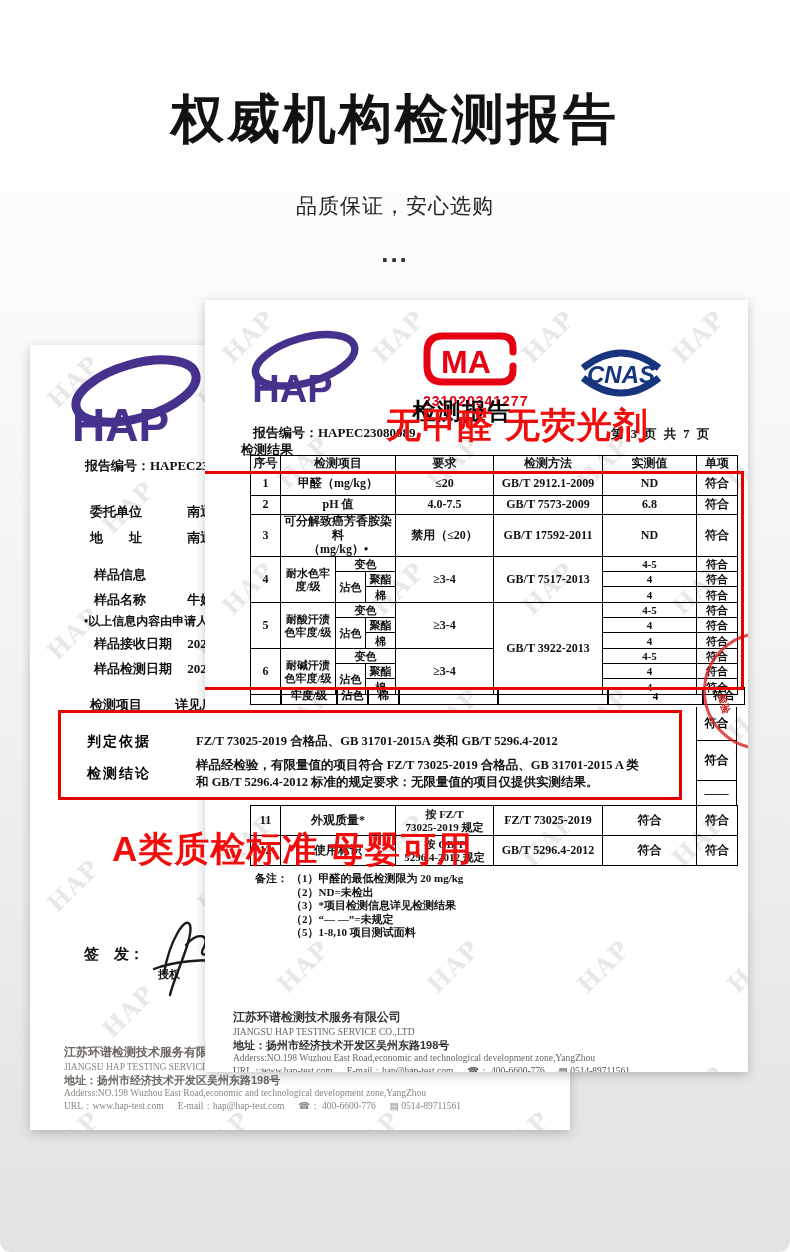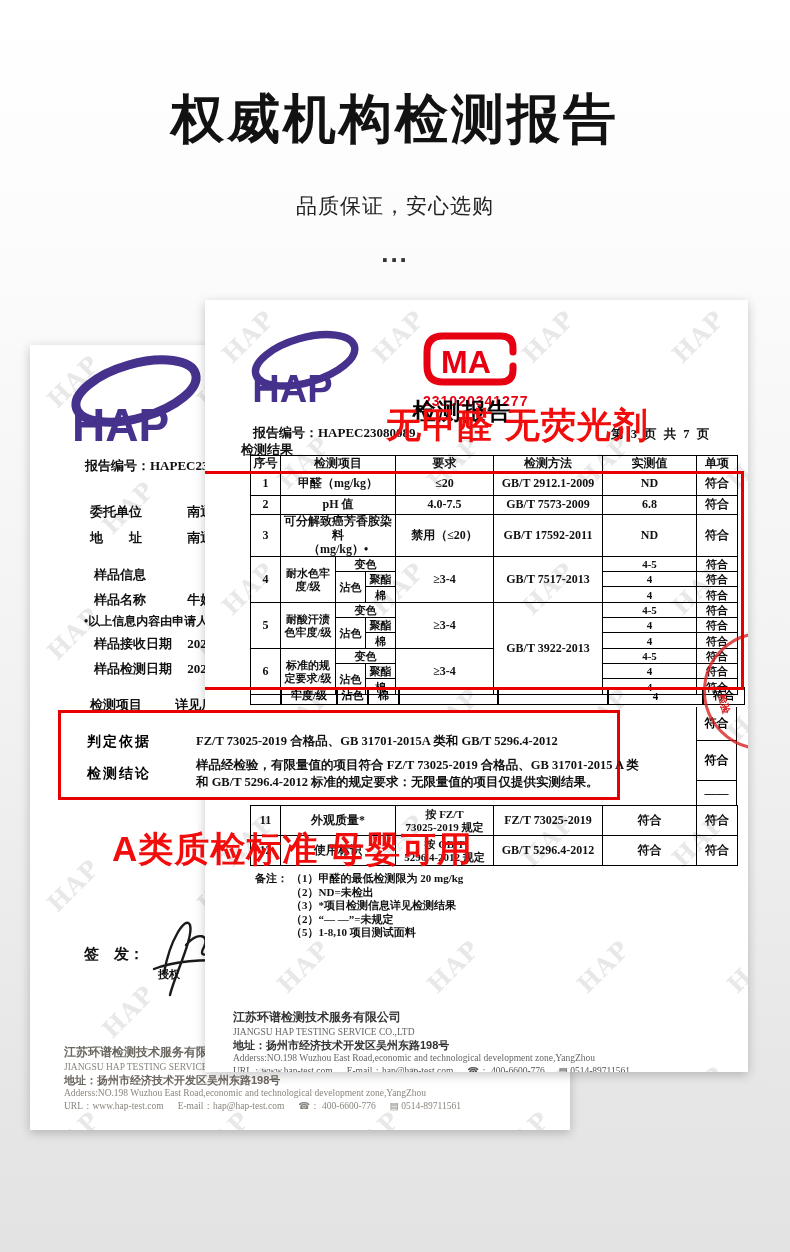--- a/index.html
+++ b/index.html
@@ -2,21 +2,21 @@
 <html style="--purple: #46318c; --cma-red: #e60012; --blue: #16357e; --ilac-blue: #2a5caa; --red: #f20d0d; --box-red: #e60000;"><head>
 <meta charset="utf-8">
 <style>
   :root{
     --purple:#46318c; --cma-red:#e60012; --blue:#16357e; --ilac-blue:#2a5caa;
     --red:#f20d0d; --box-red:#e60000;
   }
   *{margin:0;padding:0;box-sizing:border-box;}
   body{font-family:"Liberation Sans",sans-serif;background:#fff;}
   .canvas{position:relative;width:790px;height:1252px;overflow:hidden;
-    background:linear-gradient(180deg,#ffffff 0%,#fcfcfc 18%,#f2f2f2 55%,#e6e6e6 88%,#e3e3e3 100%);}
+    background:linear-gradient(180deg,#ffffff 0%,#fcfcfc 18%,#f2f2f2 55%,#e6e6e6 88%,#e3e3e3 100%);border-radius:11px;}
   
   .hero-title{position:absolute;top:84px;left:0;width:100%;text-align:center;
     font-size:53px;font-weight:900;color:#121212;letter-spacing:3px;}
   .hero-sub{position:absolute;top:192px;left:0;width:100%;text-align:center;
     font-size:21px;color:#222;letter-spacing:1px;}
   .hero-dots{position:absolute;top:238px;left:0;width:100%;text-align:center;
     font-size:26px;font-weight:700;color:#333;letter-spacing:2px;}
   
   .page{position:absolute;background:#fff;box-shadow:0 3px 10px rgba(0,0,0,.22);overflow:hidden;}
   .page-back{left:30px;top:345px;width:540px;height:785px;z-index:1;}
@@ -49,21 +49,21 @@
     padding:0;overflow:hidden;line-height:1.15;}
   table.rtab .sm{font-size:11px;}
   .redbox1{left:-3px;top:171px;width:542px;height:219px;border:3px solid var(--box-red);z-index:5;}
   .sliver{left:45px;top:387px;height:20px;display:flex;z-index:1;}
   .sliver .c{border:1px solid #000;border-top:none;height:18px;display:flex;align-items:center;
     justify-content:center;font-family:"Liberation Serif",serif;font-weight:700;font-size:11px;}
   .fragcol{left:491px;top:407px;width:41px;z-index:1;}
   .fragcol .c{border:1px solid #000;border-top:none;width:41px;display:flex;align-items:center;
     justify-content:center;font-family:"Liberation Serif",serif;font-weight:700;font-size:12px;}
   
-  .judgment{position:absolute;left:58px;top:710px;width:562px;height:90px;background:#fff;
+  .judgment{position:absolute;left:58px;top:710px;width:624px;height:90px;background:#fff;
     border:3px solid var(--box-red);z-index:3;}
   .judgment .lbl{position:absolute;left:26px;font-size:14px;font-weight:900;color:#000;letter-spacing:2px;}
   .judgment .txt{position:absolute;left:135px;width:452px;font-family:"Liberation Serif",serif;
     font-weight:700;font-size:12.5px;color:#111;line-height:1.35;}
   
   .notes{left:50px;top:572px;font-family:"Liberation Serif",serif;font-weight:700;
     font-size:11px;color:#111;line-height:13.5px;}
   .notes .nlbl{position:absolute;left:0;top:0;}
   .notes .nitems{margin-left:36px;}
   
@@ -230,20 +230,27 @@
 
     <div style="left:218px;top:32px;width:94px;">
       <svg width="94" height="56" viewBox="0 0 94 56">
         <path d="M78 4 H20 Q4 4 4 20 V34 Q4 50 20 50 H78 Q90 50 90 38 V34 M90 20 V16 Q90 4 78 4" fill="none" stroke="#e60012" stroke-width="7" stroke-linecap="round"></path>
         <text x="18" y="41" font-size="32" font-weight="bold" fill="#e60012" font-family="Liberation Sans,sans-serif">MA</text>
       </svg>
       <span class="cma-num">231020341277</span>
     </div>
 
 
+    <div style="left:372px;top:48px;">
+      <svg width="88" height="50" viewBox="0 0 88 50">
+        <path d="M6 20 Q44 -10 82 20" fill="none" stroke="#16357e" stroke-width="7"></path>
+        <path d="M6 30 Q44 60 82 30" fill="none" stroke="#16357e" stroke-width="7"></path>
+        <text x="44" y="35" font-size="24" font-weight="bold" font-style="italic" fill="#16357e" text-anchor="middle" font-family="Liberation Sans,sans-serif">CNAS</text>
+      </svg>
+    </div>
 
 
     <div class="report-title">检测报告</div>
     <div class="report-no rp">
       <span>报告编号：</span><span>HAPEC23080089</span>
     </div>
     <div class="page-info rp">第 3 页 共 7 页</div>
     <div class="results-label rp">检测结果</div>
 
     <table class="rtab" style="left:45px;top:155px;width:487px;">
@@ -331,21 +338,21 @@
         <td class="sm">符合</td>
       </tr>
       <tr style="height:16px">
         <td class="sm">棉</td>
         <td class="sm">4</td>
         <td class="sm">符合</td>
       </tr>
 
       <tr style="height:15px">
         <td rowspan="3">6</td>
-        <td rowspan="3" class="sm">标准的规定要求/级</td>
+        <td rowspan="3" class="sm">耐碱汗渍色牢度/级</td>
         <td colspan="2" class="sm">变色</td>
         <td rowspan="3">≥3-4</td>
         <td class="sm">4-5</td>
         <td class="sm">符合</td>
       </tr>
       <tr style="height:15px">
         <td rowspan="2" class="sm">沾色</td>
         <td class="sm">聚酯</td>
         <td class="sm">4</td>
         <td class="sm">符合</td>

